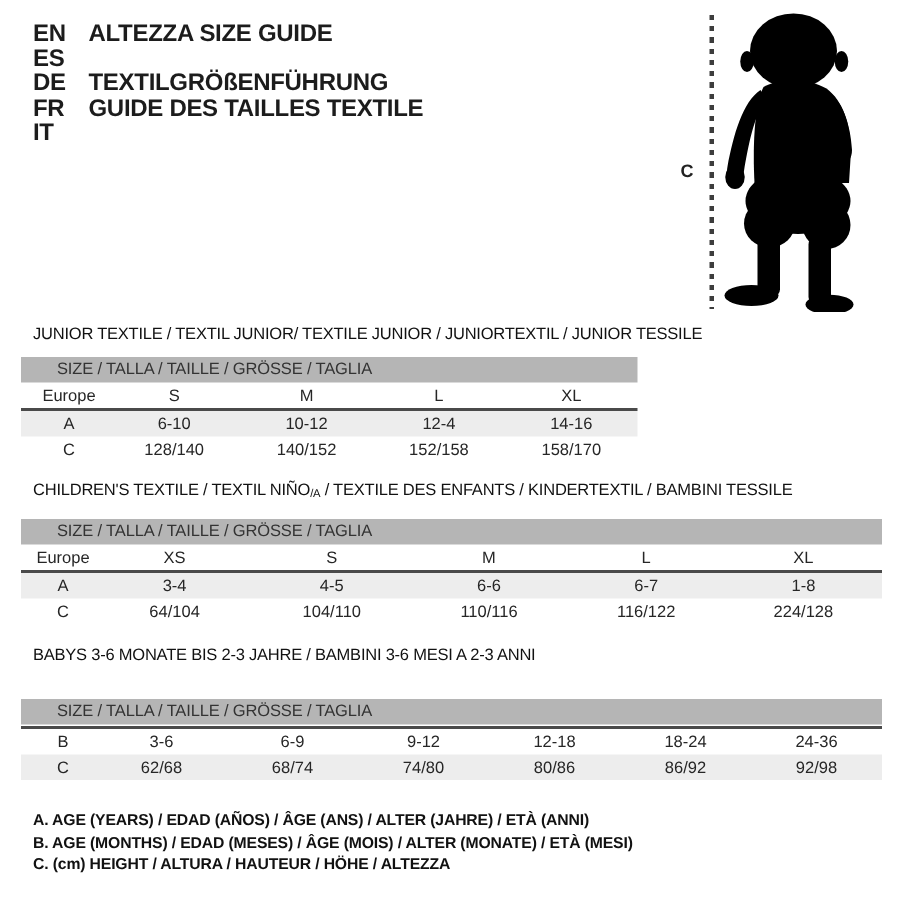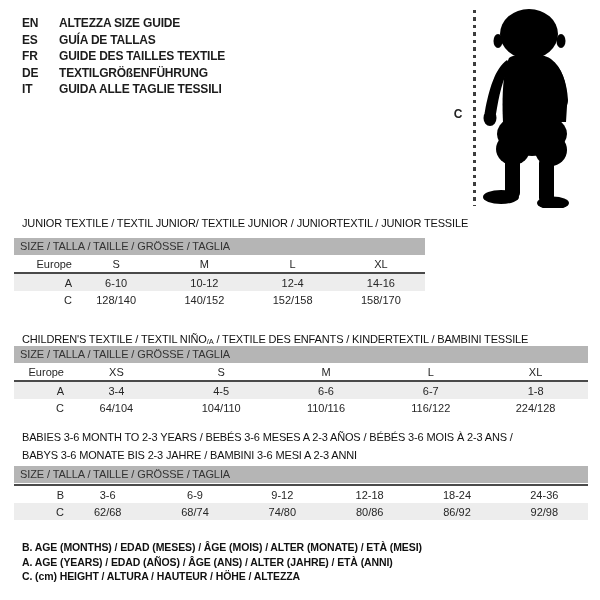--- a/index.html
+++ b/index.html
@@ -2,81 +2,79 @@
 <html><head>
 <meta charset="utf-8">
 <style>
   html,body{margin:0;padding:0;background:#ffffff;}
   .canvas{
     position:relative;width:600px;height:600px;background:#ffffff;overflow:hidden;
     font-family:"Liberation Sans",sans-serif;color:#1c1c1c;
     -webkit-font-smoothing:antialiased;
   }
   
-  .langs{position:absolute;left:22px;top:15px;font-size:12px;font-weight:bold;letter-spacing:-0.2px;}
+  .langs{position:absolute;left:22px;top:15px;font-size:16px;font-weight:bold;letter-spacing:-0.2px;}
   .lang-row{display:flex;height:16.6px;line-height:16.6px;}
   .lang-code{width:37px;flex:0 0 37px;}
   
   .dash-line{
     position:absolute;left:473px;top:10px;width:3px;height:196px;
     background:repeating-linear-gradient(to bottom,#3d3d3d 0 3.5px,transparent 3.5px 7.5px);
   }
   .height-label{position:absolute;left:450px;top:107px;width:16px;text-align:center;
     font-size:12px;font-weight:bold;color:#222;}
   .baby-svg{position:absolute;left:481px;top:8px;width:94px;height:200px;}
   
   .sec-title{position:absolute;left:22px;font-size:11px;font-weight:normal;color:#111;
     letter-spacing:-0.15px;white-space:nowrap;}
   .sec-title .subpart{font-size:7.5px;vertical-align:-1px;}
   .title-2line{line-height:18px;white-space:normal;width:560px;}
   
   .sizetable{position:absolute;left:14px;}
   .t-w1{width:411px;}
   .t-w2{width:574px;}
   .size-bar{height:17px;line-height:17px;background:#b5b5b5;color:#333333;
-    font-size:11px;padding-left:6px;box-sizing:border-box;letter-spacing:-0.1px;}
+    font-size:11px;padding-left:24px;box-sizing:border-box;letter-spacing:-0.1px;}
   .trow{display:grid;height:17px;align-items:center;font-size:11px;color:#262626;}
   .g4{grid-template-columns:58px repeat(4,1fr);}
   .g5{grid-template-columns:50px repeat(5,1fr);}
   .g6{grid-template-columns:50px repeat(6,1fr);}
   .cell{text-align:center;}
-  .cell-label{text-align:right;padding-left:6px;}
+  .cell-label{text-align:center;padding-left:6px;}
   .row-alt{background:#ededed;}
   .divider{height:2px;background:#4a4a4a;}
   .divider-gap{margin-top:1px;}
   
   .notes{position:absolute;left:22px;top:540px;font-size:10.5px;font-weight:bold;
     color:#111;letter-spacing:-0.1px;}
   .note-line{height:14.6px;line-height:14.6px;white-space:nowrap;}
 </style>
 </head>
 <body>
 
 <div class="canvas">
 
   <div class="langs">
     <div class="lang-row">
       <span class="lang-code">EN</span>
       <span>ALTEZZA SIZE GUIDE</span>
     </div>
     <div class="lang-row">
       <span class="lang-code">ES</span>
-      <span>GUÍA DE TALLAS</span>
+    </div>
+    <div class="lang-row">
+      <span class="lang-code">DE</span>
+      <span>TEXTILGRÖßENFÜHRUNG</span>
     </div>
     <div class="lang-row">
       <span class="lang-code">FR</span>
       <span>GUIDE DES TAILLES TEXTILE</span>
     </div>
     <div class="lang-row">
-      <span class="lang-code">DE</span>
-      <span>TEXTILGRÖßENFÜHRUNG</span>
-    </div>
-    <div class="lang-row">
       <span class="lang-code">IT</span>
-      <span>GUIDA ALLE TAGLIE TESSILI</span>
     </div>
   </div>
 
   <div class="dash-line"></div>
   <div class="height-label">C</div>
   <svg class="baby-svg" viewBox="0 0 94 200" aria-hidden="true">
     <g fill="#000000">
 
       <ellipse cx="48" cy="26" rx="29" ry="25"></ellipse>
 
@@ -126,21 +124,21 @@
     </div>
     <div class="trow g4">
       <div class="cell cell-label">C</div>
       <div class="cell">128/140</div>
       <div class="cell">140/152</div>
       <div class="cell">152/158</div>
       <div class="cell">158/170</div>
     </div>
   </div>
 
-  <div class="sec-title" style="top:321px;margin-top:12px;"><span>CHILDREN'S TEXTILE / TEXTIL NIÑO</span><span class="subpart">/A</span><span> / TEXTILE DES ENFANTS / KINDERTEXTIL / BAMBINI TESSILE</span></div>
+  <div class="sec-title" style="top:321px;"><span>CHILDREN'S TEXTILE / TEXTIL NIÑO</span><span class="subpart">/A</span><span> / TEXTILE DES ENFANTS / KINDERTEXTIL / BAMBINI TESSILE</span></div>
 
   <div class="sizetable t-w2" style="top:346px;">
     <div class="size-bar">SIZE / TALLA / TAILLE / GRÖSSE / TAGLIA</div>
     <div class="trow g5">
       <div class="cell cell-label">Europe</div>
       <div class="cell">XS</div>
       <div class="cell">S</div>
       <div class="cell">M</div>
       <div class="cell">L</div>
       <div class="cell">XL</div>
@@ -158,21 +156,20 @@
       <div class="cell cell-label">C</div>
       <div class="cell">64/104</div>
       <div class="cell">104/110</div>
       <div class="cell">110/116</div>
       <div class="cell">116/122</div>
       <div class="cell">224/128</div>
     </div>
   </div>
 
   <div class="sec-title title-2line" style="top:428px;">
-    <div>BABIES 3-6 MONTH TO 2-3 YEARS / BEBÉS 3-6 MESES A 2-3 AÑOS / BÉBÉS 3-6 MOIS À 2-3 ANS /</div>
     <div>BABYS 3-6 MONATE BIS 2-3 JAHRE / BAMBINI 3-6 MESI A 2-3 ANNI</div>
   </div>
 
   <div class="sizetable t-w2" style="top:466px;">
     <div class="size-bar">SIZE / TALLA / TAILLE / GRÖSSE / TAGLIA</div>
     <div class="divider divider-gap"></div>
     <div class="trow g6">
       <div class="cell cell-label">B</div>
       <div class="cell">3-6</div>
       <div class="cell">6-9</div>
@@ -186,18 +183,18 @@
       <div class="cell">62/68</div>
       <div class="cell">68/74</div>
       <div class="cell">74/80</div>
       <div class="cell">80/86</div>
       <div class="cell">86/92</div>
       <div class="cell">92/98</div>
     </div>
   </div>
 
   <div class="notes">
+    <div class="note-line">A. AGE (YEARS) / EDAD (AÑOS) / ÂGE (ANS) / ALTER (JAHRE) / ETÀ (ANNI)</div>
     <div class="note-line">B. AGE (MONTHS) / EDAD (MESES) / ÂGE (MOIS) / ALTER (MONATE) / ETÀ (MESI)</div>
-    <div class="note-line">A. AGE (YEARS) / EDAD (AÑOS) / ÂGE (ANS) / ALTER (JAHRE) / ETÀ (ANNI)</div>
     <div class="note-line">C. (cm) HEIGHT / ALTURA / HAUTEUR / HÖHE / ALTEZZA</div>
   </div>
 
 </div>
 
 </body></html>

